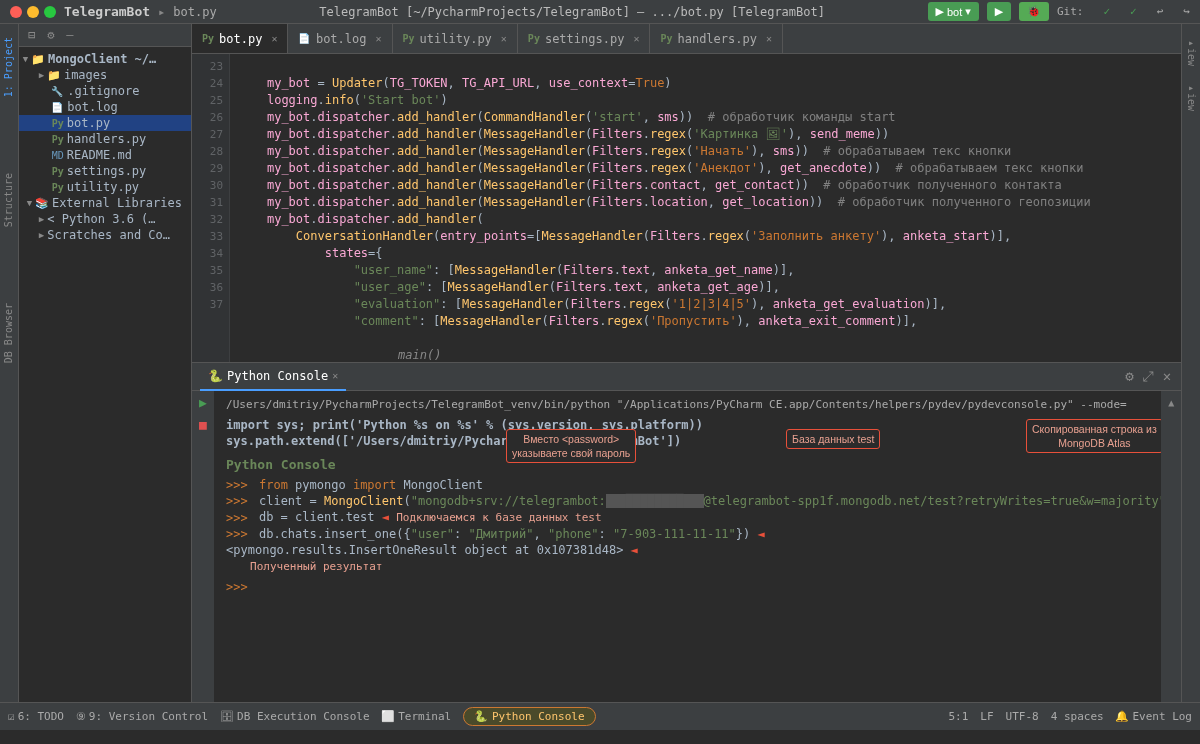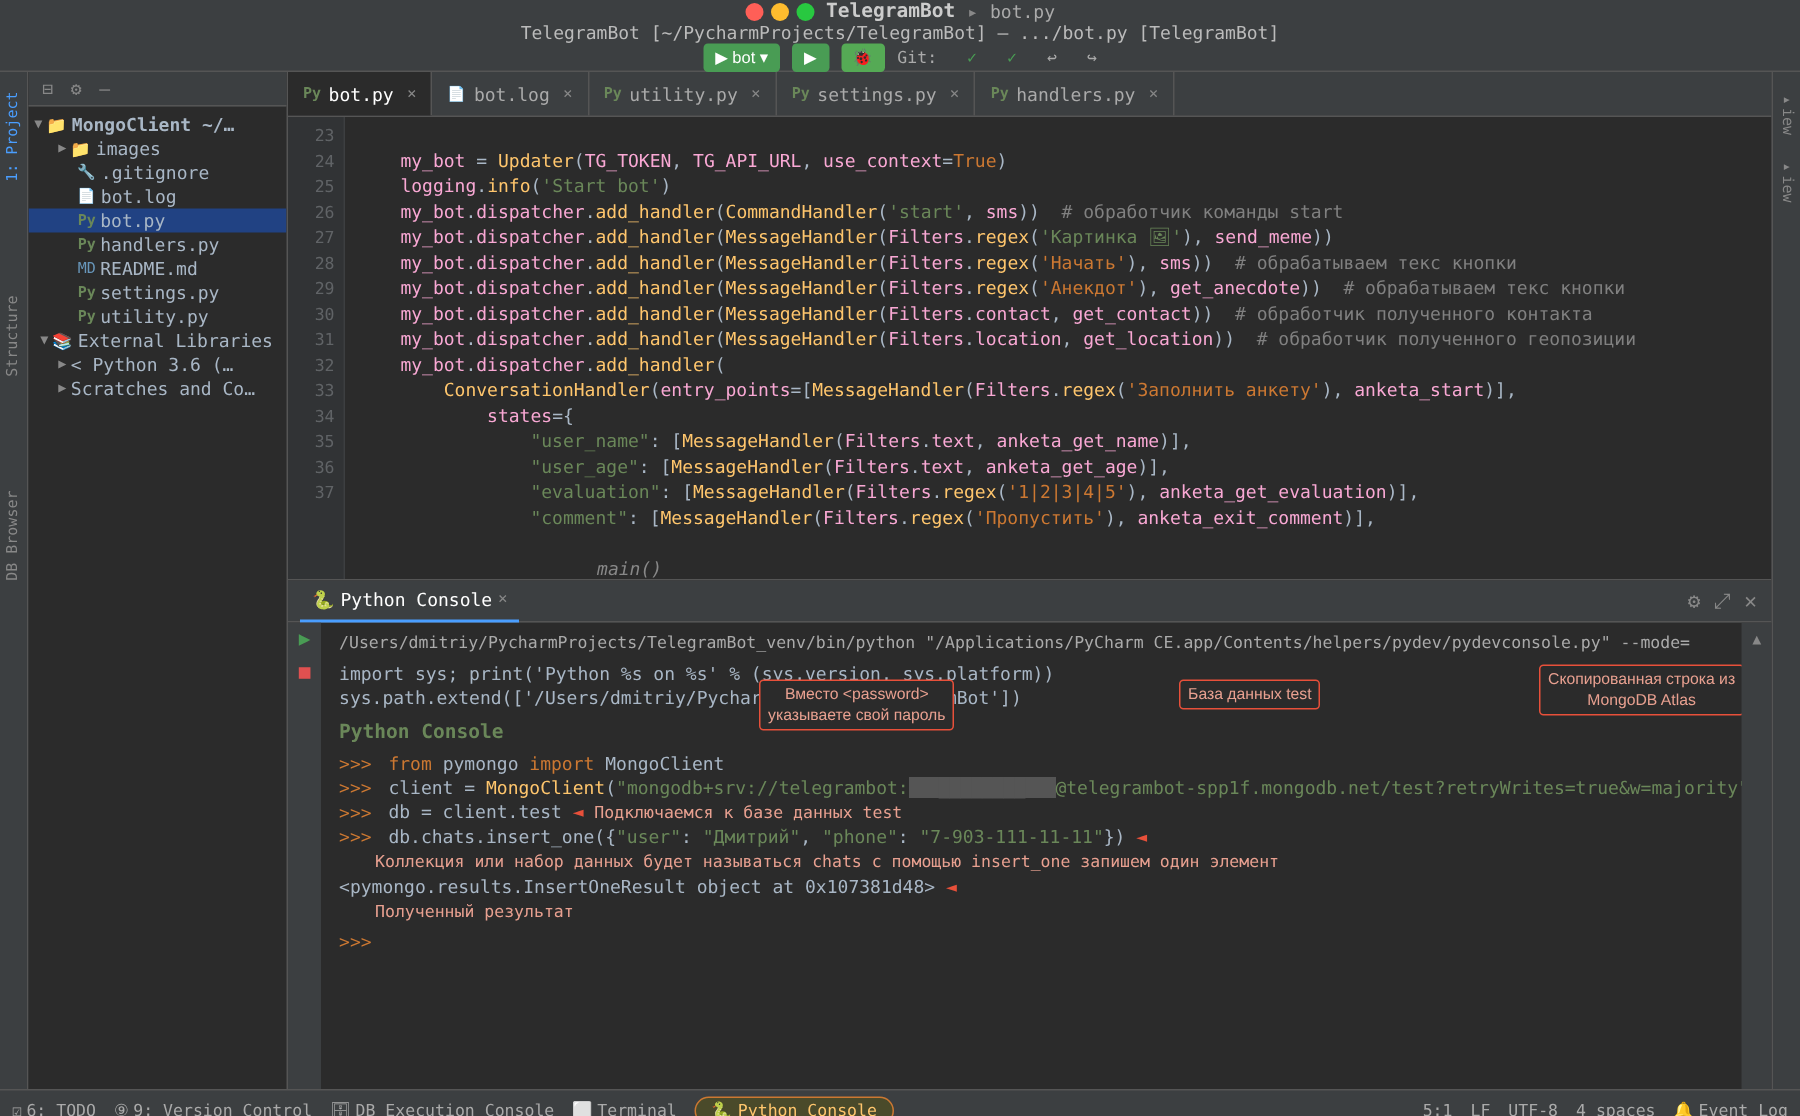--- a/index.html
+++ b/index.html
@@ -1,27 +1,26 @@
 <!DOCTYPE html>
 <html><head>
   <meta charset="utf-8">
   <style>
     * { margin: 0; padding: 0; box-sizing: border-box; }
     body { width: 1200px; height: 744px; overflow: hidden; font-family: 'Consolas', 'Monaco', monospace; background: #2b2b2b; color: #a9b7c6; font-size: 12px; }
 
     
     #titlebar {
       background: #3c3f41;
-      height: 48px;
+      height: 24px;
       display: flex;
       align-items: center;
       justify-content: space-between;
       padding: 0 10px;
       border-bottom: 1px solid #555;
-      flex-direction: column;
     }
     #titlebar .left { display: flex; align-items: center; gap: 8px; }
     #titlebar .center { color: #bbb; font-size: 12px; }
     #titlebar .right { display: flex; align-items: center; gap: 8px; }
     .traffic-lights { display: flex; gap: 5px; }
     .traffic-light { width: 12px; height: 12px; border-radius: 50%; }
     .tl-red { background: #ff5f57; }
     .tl-yellow { background: #febc2e; }
     .tl-green { background: #28c840; }
     .project-name { color: #ccc; font-weight: bold; font-size: 13px; }
@@ -430,21 +429,21 @@
           <span style="color:#499c54;font-size:13px;">▶</span>
           <span style="color:#e05050;font-size:13px;">■</span>
         </div>
 
         <div style="margin-left:26px;position:relative;">
 
           <div class="console-line">
             <span class="console-path">/Users/dmitriy/PycharmProjects/TelegramBot_venv/bin/python "/Applications/PyCharm CE.app/Contents/helpers/pydev/pydevconsole.py" --mode=</span>
           </div>
 
-          <div style="margin-top:4px;">
+          <div style="margin-top:4px;font-weight:bold;">
             <div class="console-line">
               <span class="console-text">import sys; print('Python %s on %s' % (sys.version, sys.platform))</span>
             </div>
             <div class="console-line">
               <span class="console-text">sys.path.extend(['/Users/dmitriy/PycharmProjects/TelegramBot'])</span>
             </div>
           </div>
 
           <div style="margin-top:8px;">
             <div>
@@ -464,23 +463,20 @@
             <div class="console-line">
               <span class="console-prompt">&gt;&gt;&gt;</span>
               <span class="console-text"> db = client.test <span style="color:#e8503a;">◄</span> <span style="color:#e8a090;font-size:11px;">Подключаемся к базе данных test</span></span>
             </div>
 
             <div class="console-line">
               <span class="console-prompt">&gt;&gt;&gt;</span>
               <span class="console-text"> db.chats.insert_one({<span style="color:#6a8759;">"user"</span>: <span style="color:#6a8759;">"Дмитрий"</span>, <span style="color:#6a8759;">"phone"</span>: <span style="color:#6a8759;">"7-903-111-11-11"</span>}) <span style="color:#e8503a;">◄</span></span>
             </div>
 
-            <div style="margin-left:24px;">
-              <span style="color:#e8a090;font-size:11px;">Коллекция или набор данных будет называться chats с помощью insert_one запишем один элемент</span>
-            </div>
 
             <div class="console-line">
               <span class="console-text">&lt;pymongo.results.InsertOneResult object at 0x107381d48&gt; <span style="color:#e8503a;">◄</span></span>
             </div>
 
             <div style="margin-left:24px;margin-bottom:4px;">
               <span style="color:#e8a090;font-size:11px;">Полученный результат</span>
             </div>
 
             <div class="console-line">

